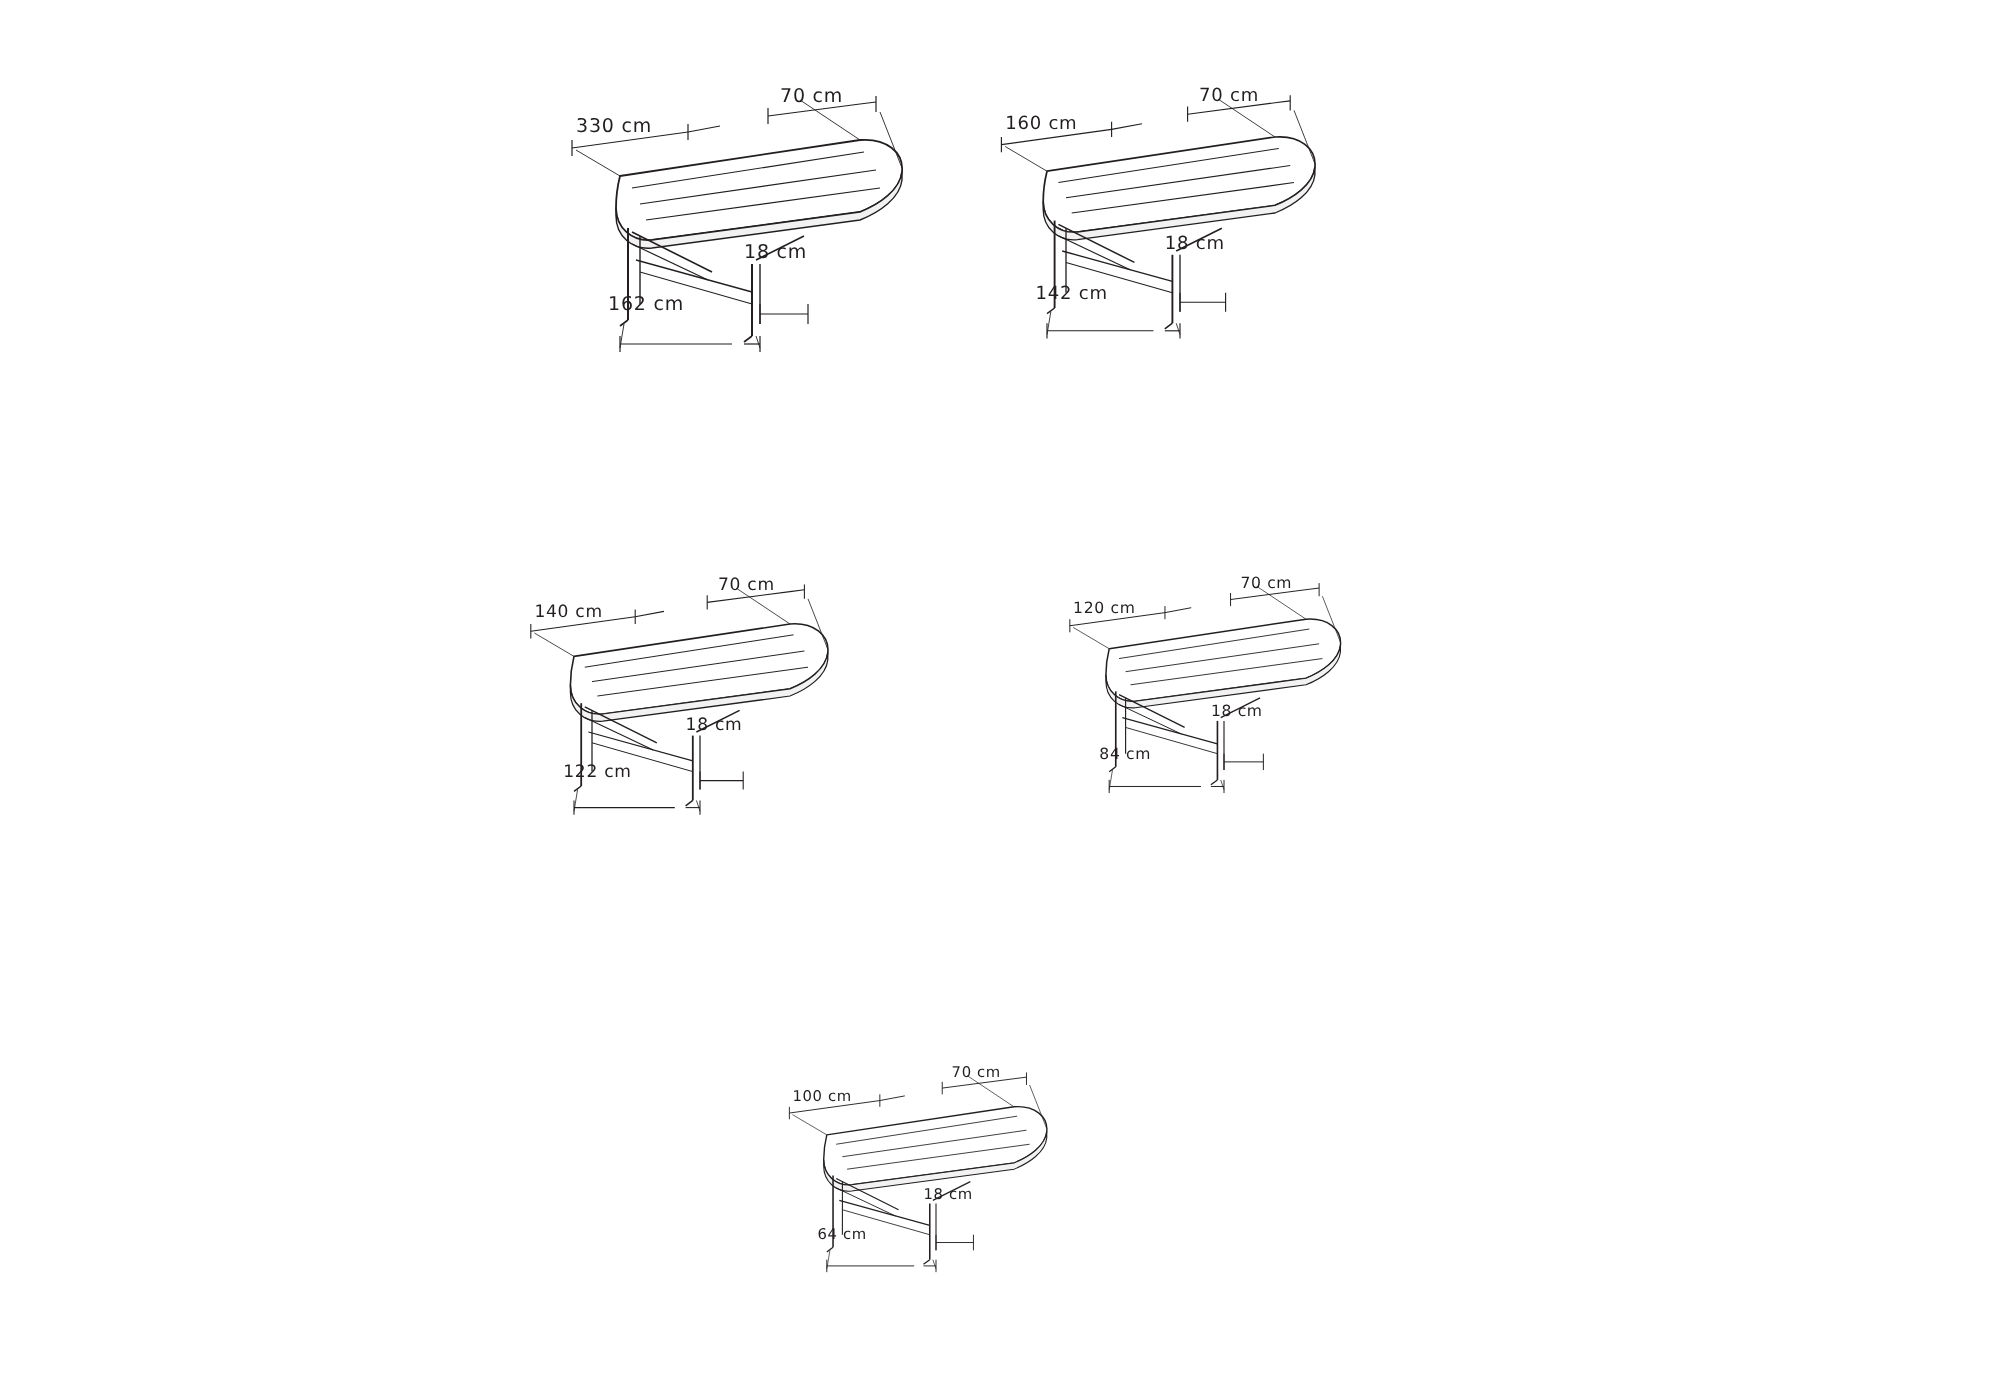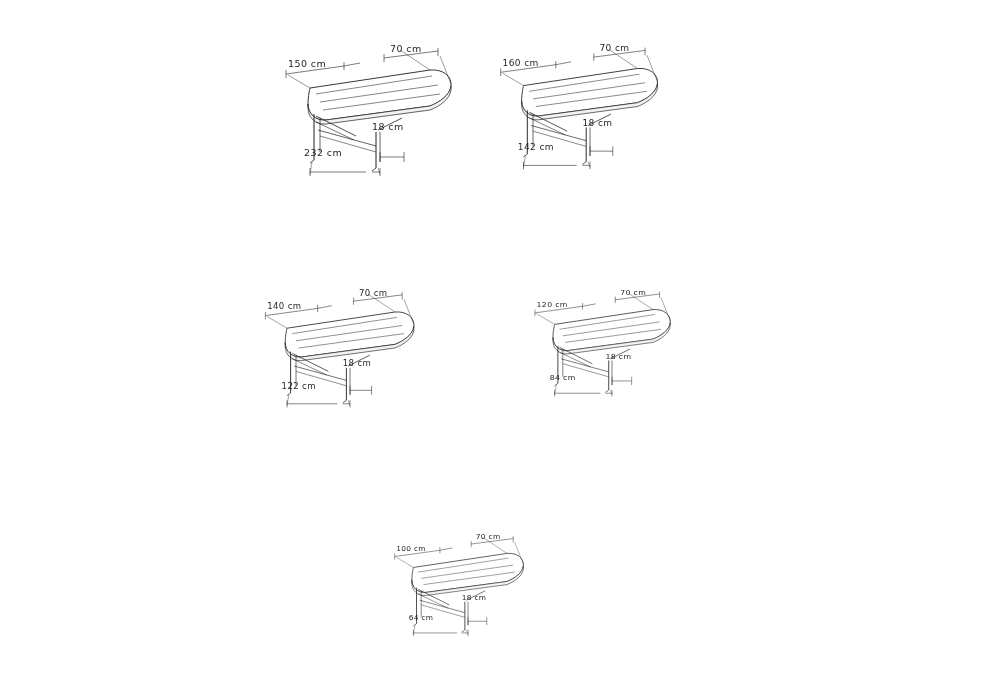--- a/index.html
+++ b/index.html
@@ -82,23 +82,23 @@
         <path d="M30,132 L86,132" stroke="#231f20" stroke-width="0.6" fill="none" stroke-linejoin="round"></path>
         <line x1="30" y1="128" x2="30" y2="136" stroke="#231f20" stroke-width="0.6"></line>
         <line x1="100" y1="128" x2="100" y2="136" stroke="#231f20" stroke-width="0.6"></line>
         <path d="M92,132 L100,132" stroke="#231f20" stroke-width="0.6" fill="none" stroke-linejoin="round"></path>
         <path d="M32,122 L30,134" stroke="#231f20" stroke-width="0.45" fill="none" stroke-linejoin="round"></path>
         <path d="M98,128 L100,134" stroke="#231f20" stroke-width="0.45" fill="none" stroke-linejoin="round"></path>
         <line x1="100" y1="112" x2="100" y2="122" stroke="#231f20" stroke-width="0.6"></line>
         <line x1="124" y1="112" x2="124" y2="122" stroke="#231f20" stroke-width="0.6"></line>
         <path d="M100,117 L124,117" stroke="#231f20" stroke-width="0.6" fill="none" stroke-linejoin="round"></path>
       </svg>
-      <div class="dimlabel lbl-width">150 cm</div>
-      <div class="dimlabel lbl-depth">70 cm</div>
-      <div class="dimlabel lbl-inner">232 cm</div>
+      <div class="dimlabel lbl-width">330 cm</div>
+      <div class="dimlabel lbl-depth">70 cm</div>
+      <div class="dimlabel lbl-inner">162 cm</div>
       <div class="dimlabel lbl-leg">18 cm</div>
     </div>
     <div class="unit" style="left: 495px; top: 40px; transform: scale(0.95); transform-origin: left top;">
       <svg viewBox="0 0 200 160">
         <path d="M30,48 L150,30 C163,29 172,36 171,46 C170,55 160,62 150,66 L46,80 C36,81 28,74 28,64 C28,56 30,48 30,48 Z" stroke="#231f20" stroke-width="0.9" fill="none" stroke-linejoin="round"></path>
         <path d="M36,54 L152,36" stroke="#231f20" stroke-width="0.55" fill="none" stroke-linejoin="round"></path>
         <path d="M40,62 L158,45" stroke="#231f20" stroke-width="0.55" fill="none" stroke-linejoin="round"></path>
         <path d="M43,70 L160,54" stroke="#231f20" stroke-width="0.55" fill="none" stroke-linejoin="round"></path>
         <path d="M28,64 C28,74 36,81 46,80 L150,66 C160,62 170,55 171,46 L171,50 C170,59 160,66 150,70 L46,84 C36,85 28,78 28,68 Z" stroke="#231f20" stroke-width="0.7" fill="#f2f2f2" stroke-linejoin="round"></path>
         <path d="M34,74 L34,120" stroke="#231f20" stroke-width="1" fill="none" stroke-linejoin="round"></path>

